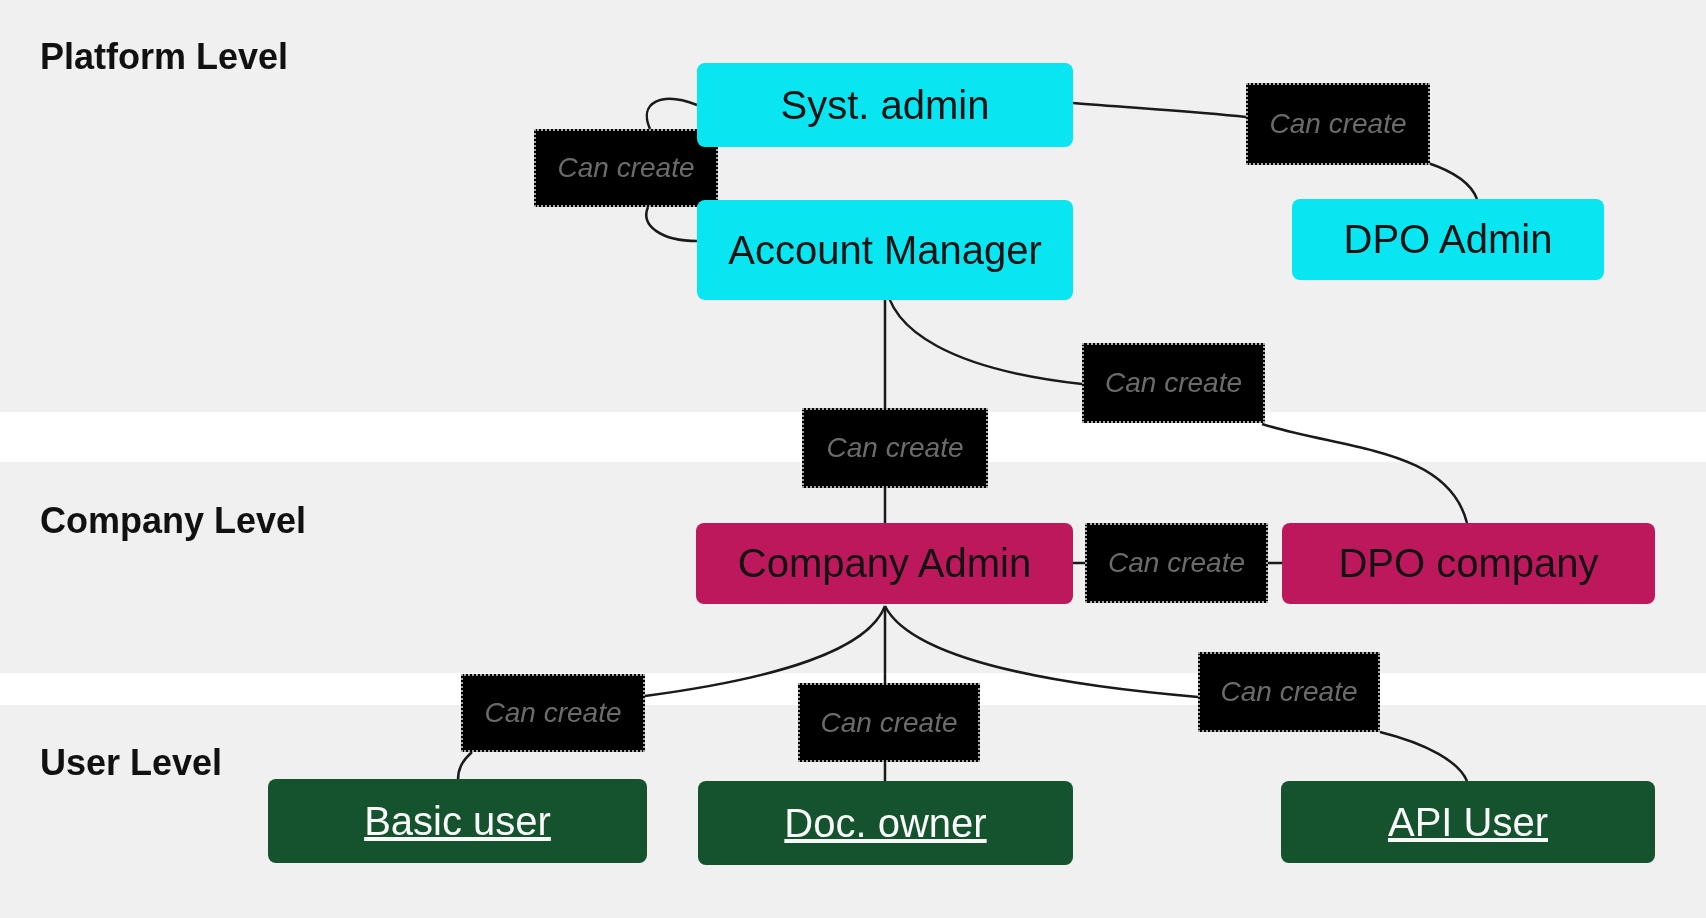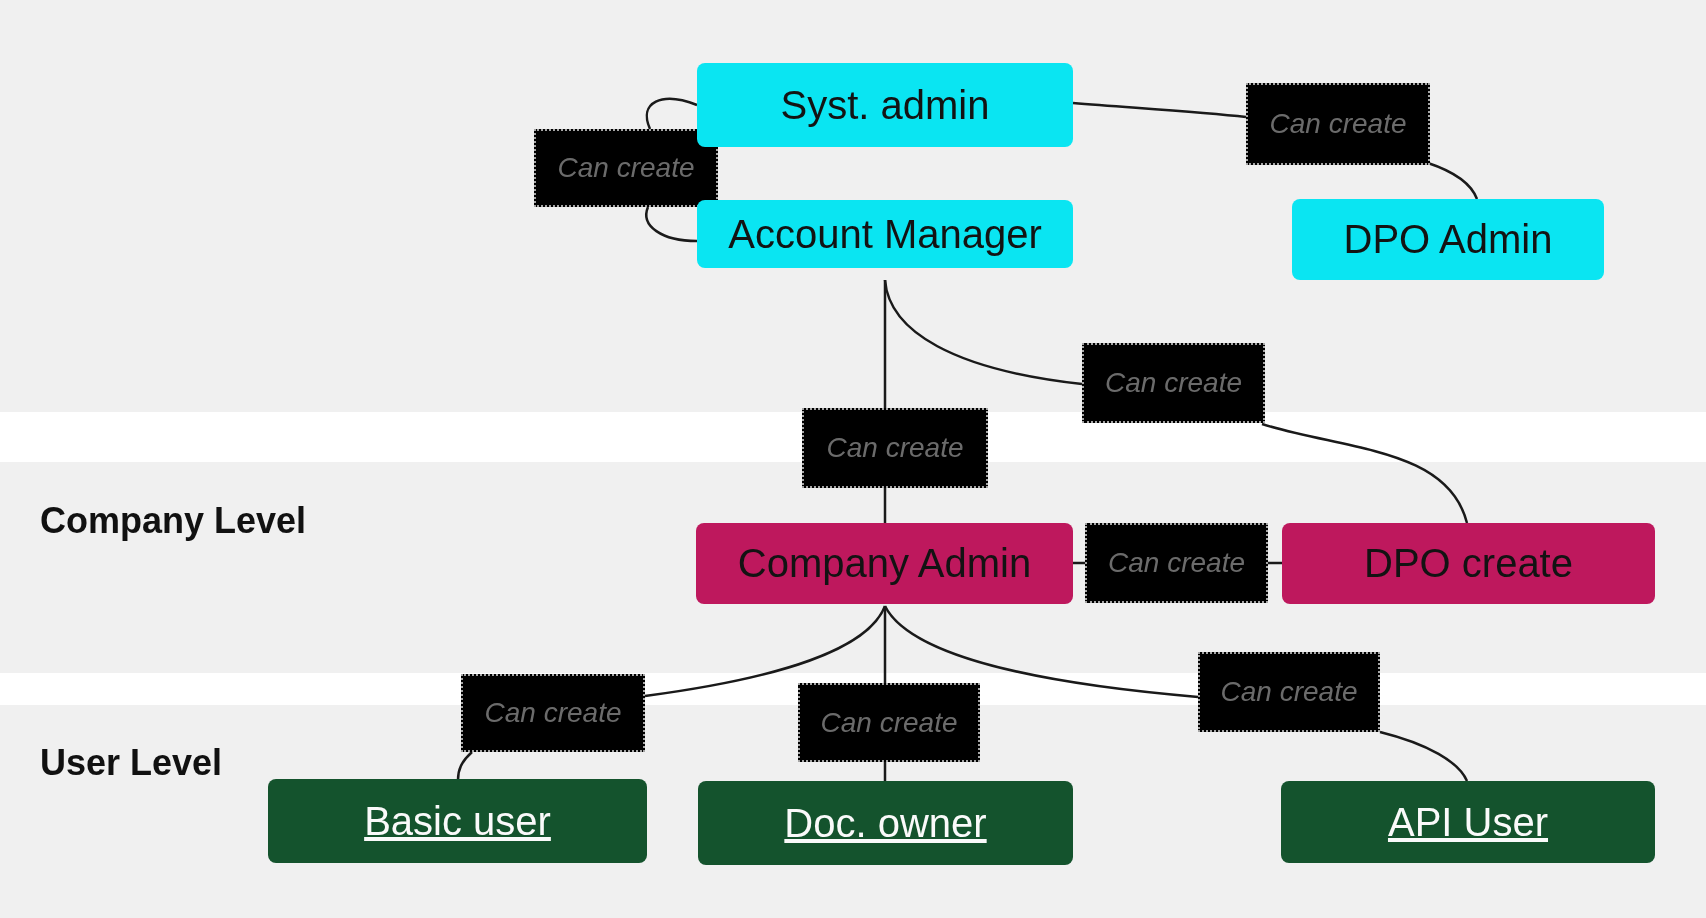--- a/index.html
+++ b/index.html
@@ -42,21 +42,21 @@
   .node{
     position:absolute;z-index:3;box-sizing:border-box;border-radius:8px;
     display:flex;align-items:center;justify-content:center;
     font-size:40px;color:#131313;
   }
   .node.platform{background:#0ae5f2;}
   .node.company{background:#be185d;}
   .node.user{background:#14532d;color:#fafafa;text-decoration:underline;}
 
   #node-syst-admin{left:697px;top:63px;width:376px;height:84px;}
-  #node-account-manager{left:697px;top:200px;width:376px;height:68px;}
+  #node-account-manager{left:697px;top:200px;width:376px;height:100px;}
   #node-dpo-admin{left:1292px;top:199px;width:312px;height:81px;}
   #node-company-admin{left:696px;top:523px;width:377px;height:81px;}
   #node-dpo-company{left:1282px;top:523px;width:373px;height:81px;}
   #node-basic-user{left:268px;top:779px;width:379px;height:84px;}
   #node-doc-owner{left:698px;top:781px;width:375px;height:84px;}
   #node-api-user{left:1281px;top:781px;width:374px;height:82px;}
 </style>
 </head>
 <body>
 
@@ -76,34 +76,35 @@
     <path d="M 1262 424 C 1345 450, 1448 448, 1467 523"></path>
     <path d="M 1073 563 L 1085 563"></path>
     <path d="M 1268 563 L 1282 563"></path>
     <path d="M 885 606 C 868 650, 780 678, 645 696"></path>
     <path d="M 885 606 L 885 781"></path>
     <path d="M 885 606 C 908 652, 1020 682, 1198 697"></path>
     <path d="M 472 752 C 461 762, 458 770, 458 780"></path>
     <path d="M 1380 732 C 1428 744, 1459 762, 1467 781"></path>
   </svg>
 
+  <div class="level-label" id="label-platform">Platform Level</div>
   <div class="level-label" id="label-company">Company Level</div>
   <div class="level-label" id="label-user">User Level</div>
 
   <div class="edge-label" id="el1">Can create</div>
   <div class="edge-label" id="el2">Can create</div>
   <div class="edge-label" id="el3">Can create</div>
   <div class="edge-label" id="el4">Can create</div>
   <div class="edge-label" id="el5">Can create</div>
   <div class="edge-label" id="el6">Can create</div>
   <div class="edge-label" id="el7">Can create</div>
   <div class="edge-label" id="el8">Can create</div>
 
   <div class="node platform" id="node-syst-admin">Syst. admin</div>
   <div class="node platform" id="node-account-manager">Account Manager</div>
   <div class="node platform" id="node-dpo-admin">DPO Admin</div>
   <div class="node company" id="node-company-admin">Company Admin</div>
-  <div class="node company" id="node-dpo-company">DPO create</div>
+  <div class="node company" id="node-dpo-company">DPO company</div>
   <div class="node user" id="node-basic-user">Basic user</div>
   <div class="node user" id="node-doc-owner">Doc. owner</div>
   <div class="node user" id="node-api-user">API User</div>
 
 </div>
 
 </body></html>

